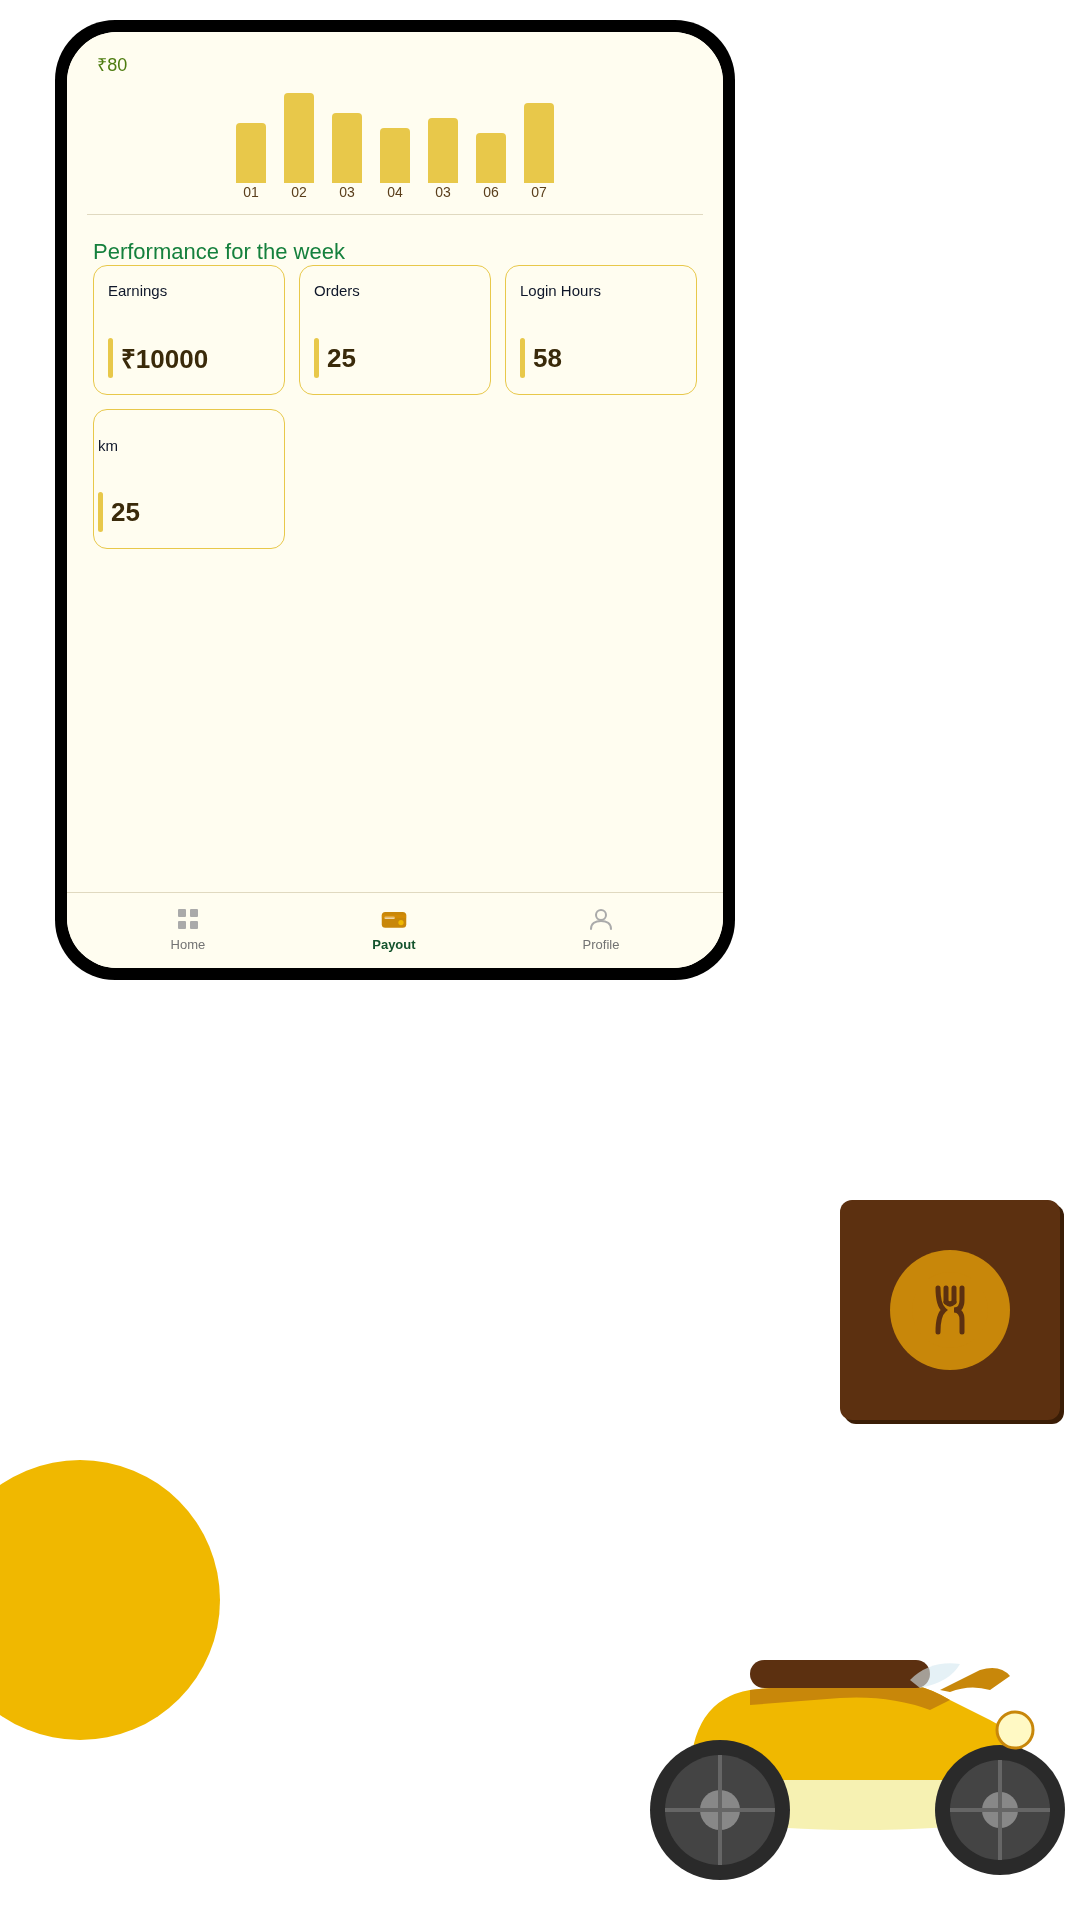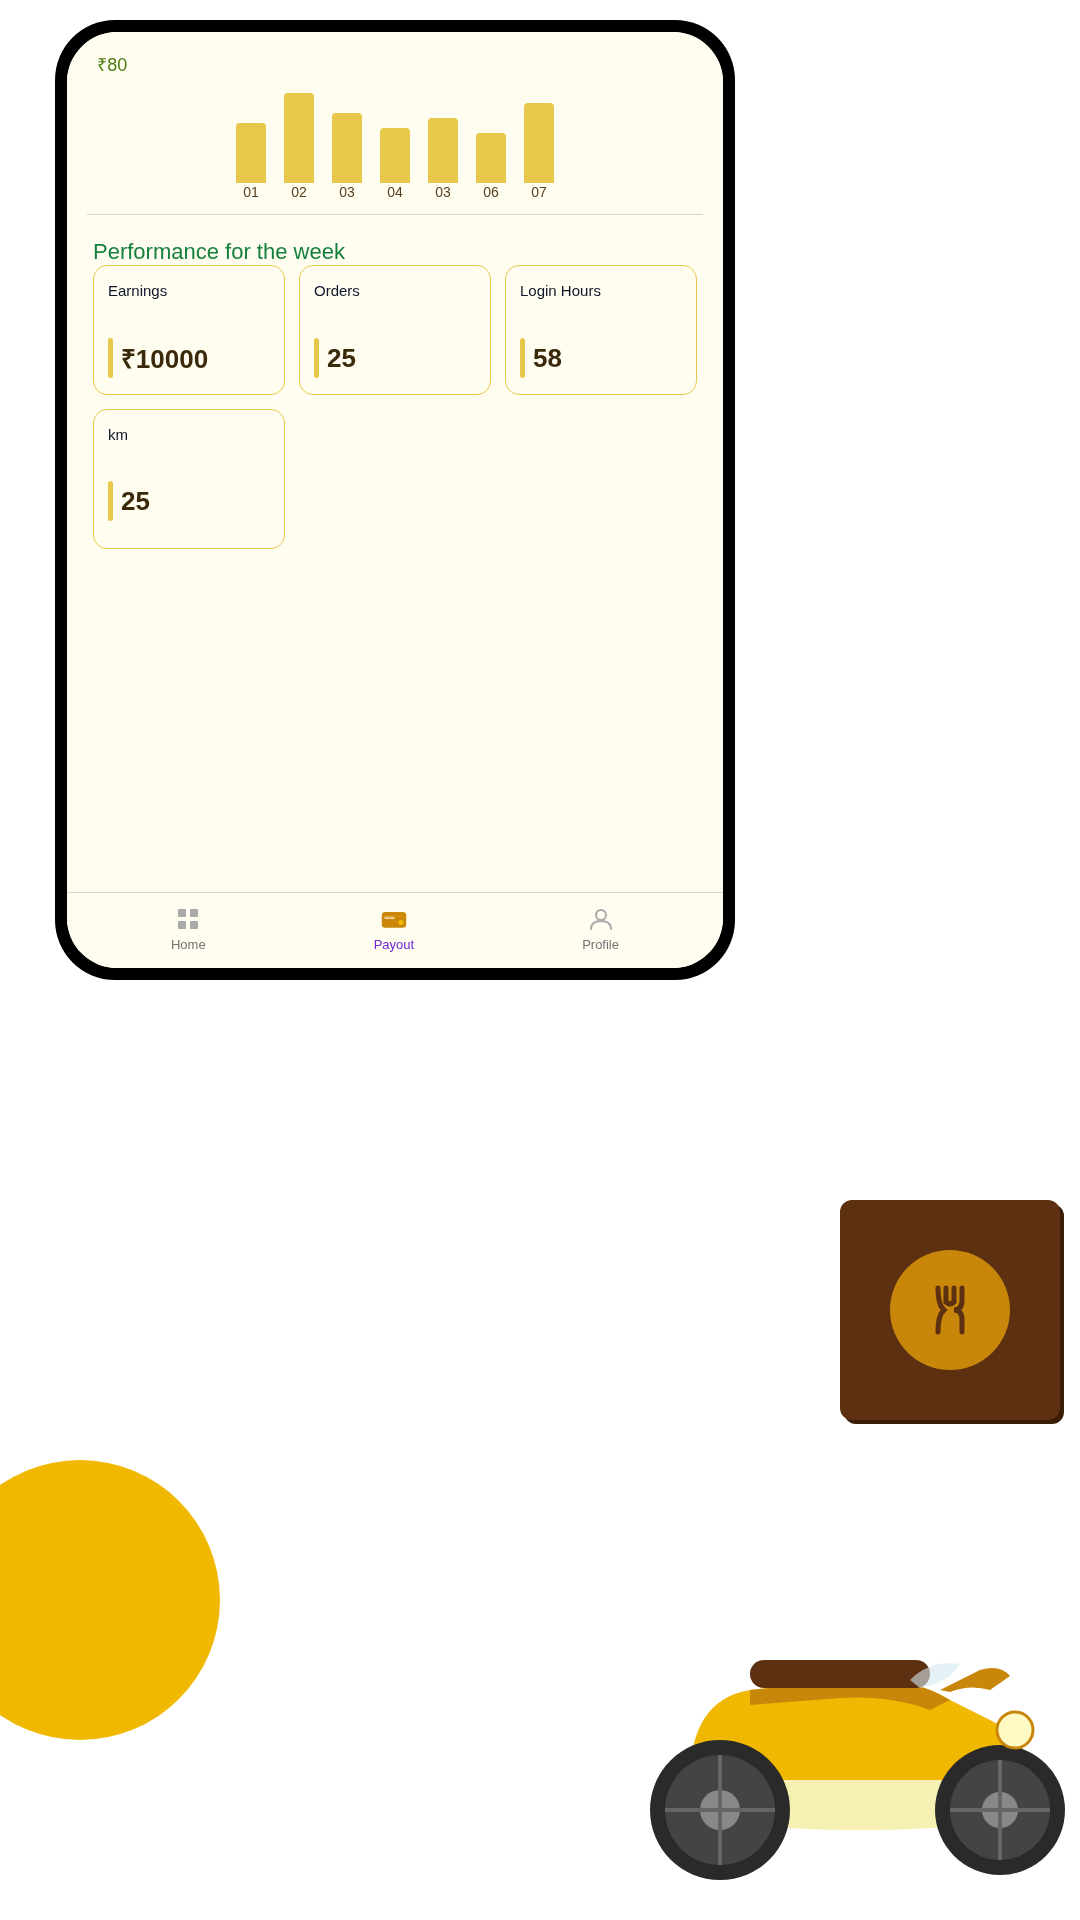--- a/index.html
+++ b/index.html
@@ -144,25 +144,25 @@
     .km-card-row {
       display: grid;
       grid-template-columns: repeat(3, 1fr);
       gap: 14px;
     }
 
     .km-card {
       background: #fffdf0;
       border: 1.5px solid #e8c84a;
       border-radius: 14px;
-      padding: 16px 14px;
+      padding: 16px 4px;
       min-height: 140px;
       display: flex;
       flex-direction: column;
-      justify-content: flex-start;
+      justify-content: flex-end;
     }
 
     .bottom-nav {
       display: flex;
       justify-content: space-around;
       align-items: center;
       padding: 12px 20px 16px;
       border-top: 1px solid #e0d9c0;
       background: #fffdf0;
       flex-shrink: 0;
@@ -183,22 +183,22 @@
       align-items: center;
       justify-content: center;
     }
 
     .nav-label {
       font-size: 13px;
       color: #737373;
     }
 
     .nav-label.active {
-      color: #6d28d9;
-      font-weight: 400;
+      color: #14532d;
+      font-weight: 700;
     }
 
     
     .illustration-area {
       position: absolute;
       bottom: 0;
       left: 0;
       width: 1080px;
       height: 900px;
       overflow: hidden;

